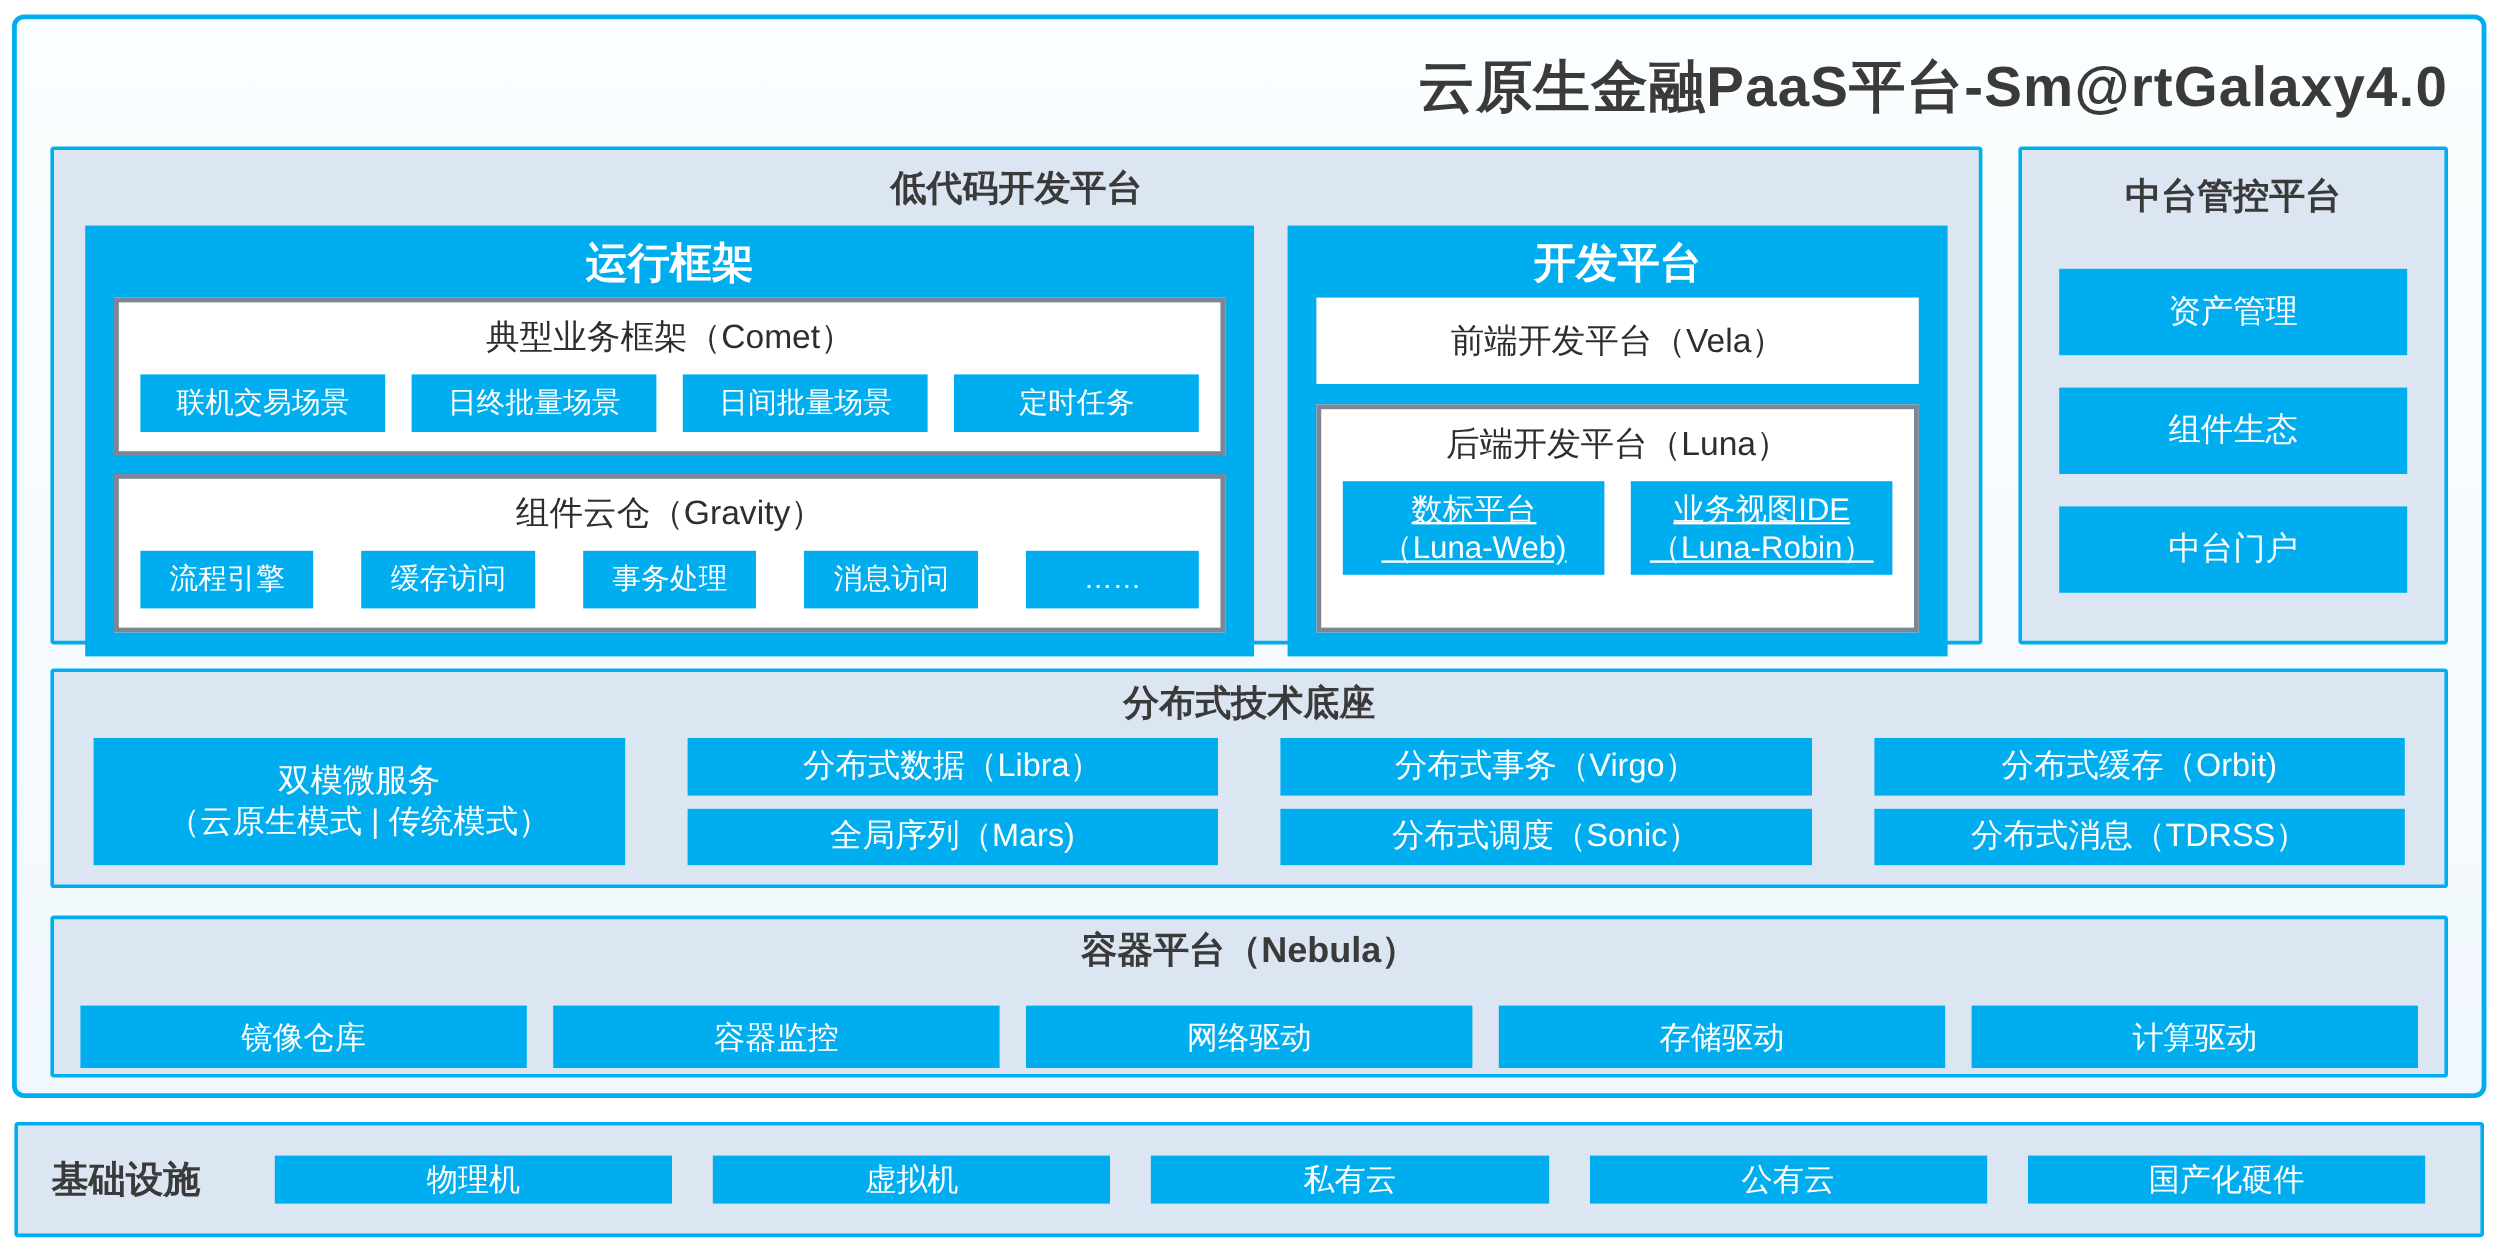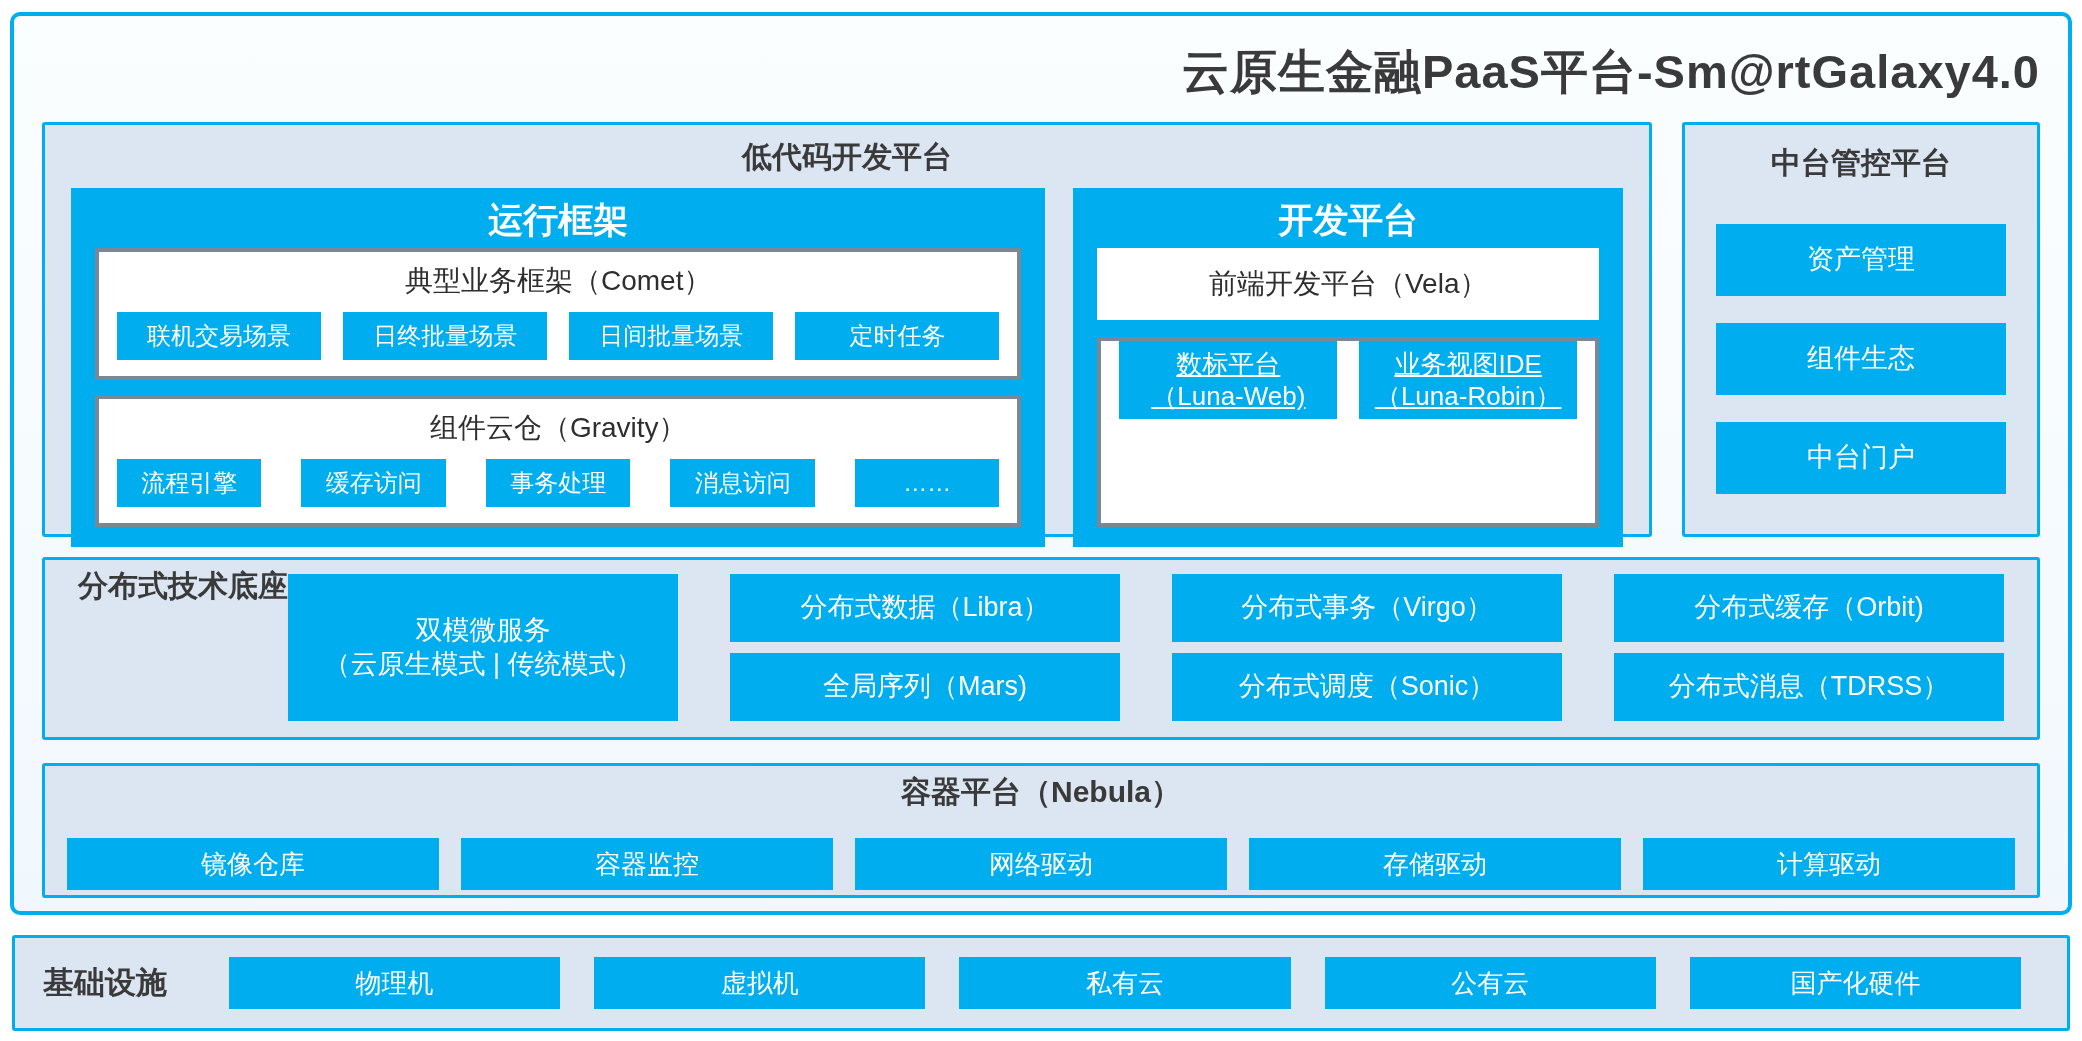--- a/index.html
+++ b/index.html
@@ -112,20 +112,21 @@
     display: flex;
     flex-direction: column;
     justify-content: space-between;
     margin-top: 40px;
   }
   .midend .btn { flex: none; height: 72px; font-size: 27px; }
   .distributed {
     margin-top: 20px;
     height: 183px;
     display: flex;
+    flex-direction: column;
     padding: 6px 33px 16px 33px;
   }
   .dist-grid { flex: 1; display: flex; gap: 52px; margin-top: 8px; }
   .dist-col { flex: 1; display: flex; flex-direction: column; gap: 11px; }
   .dist-col .btn { font-size: 27px; height: auto; flex: 1; }
   .tall-btn { font-size: 27px; }
   .nebula {
     margin-top: 23px;
     height: 135px;
     display: flex;
@@ -142,21 +143,21 @@
     padding: 0 46px 0 28px;
     gap: 34px;
   }
   .infra-label {
     font-size: 31px;
     font-weight: 700;
     color: var(--dark, #3a3a3a);
     white-space: nowrap;
     margin-right: 28px;
   }
-  .infra .btn { height: 52px; font-size: 26px; }
+  .infra .btn { height: 40px; font-size: 26px; }
 </style>
 </head>
 <body>
 
 <div class="outer">
 
   <div class="main-title">云原生金融PaaS平台-Sm@rtGalaxy4.0</div>
 
   <div class="row1">
 
@@ -184,20 +185,21 @@
               <div class="btn">消息访问</div>
               <div class="btn">……</div>
             </div>
           </div>
         </div>
 
         <div class="bluebox dev">
           <div class="blue-title">开发平台</div>
           <div class="whitebox vela-box">前端开发平台（Vela）</div>
           <div class="whitebox gray-border luna-box">
+            <div class="wb-title">后端开发平台（Luna）</div>
             <div class="btn-row luna-row">
               <div class="btn">
                 <span>数标平台</span>
                 <span>（Luna-Web)</span>
               </div>
               <div class="btn">
                 <span>业务视图IDE</span>
                 <span>（Luna-Robin）</span>
               </div>
             </div>

